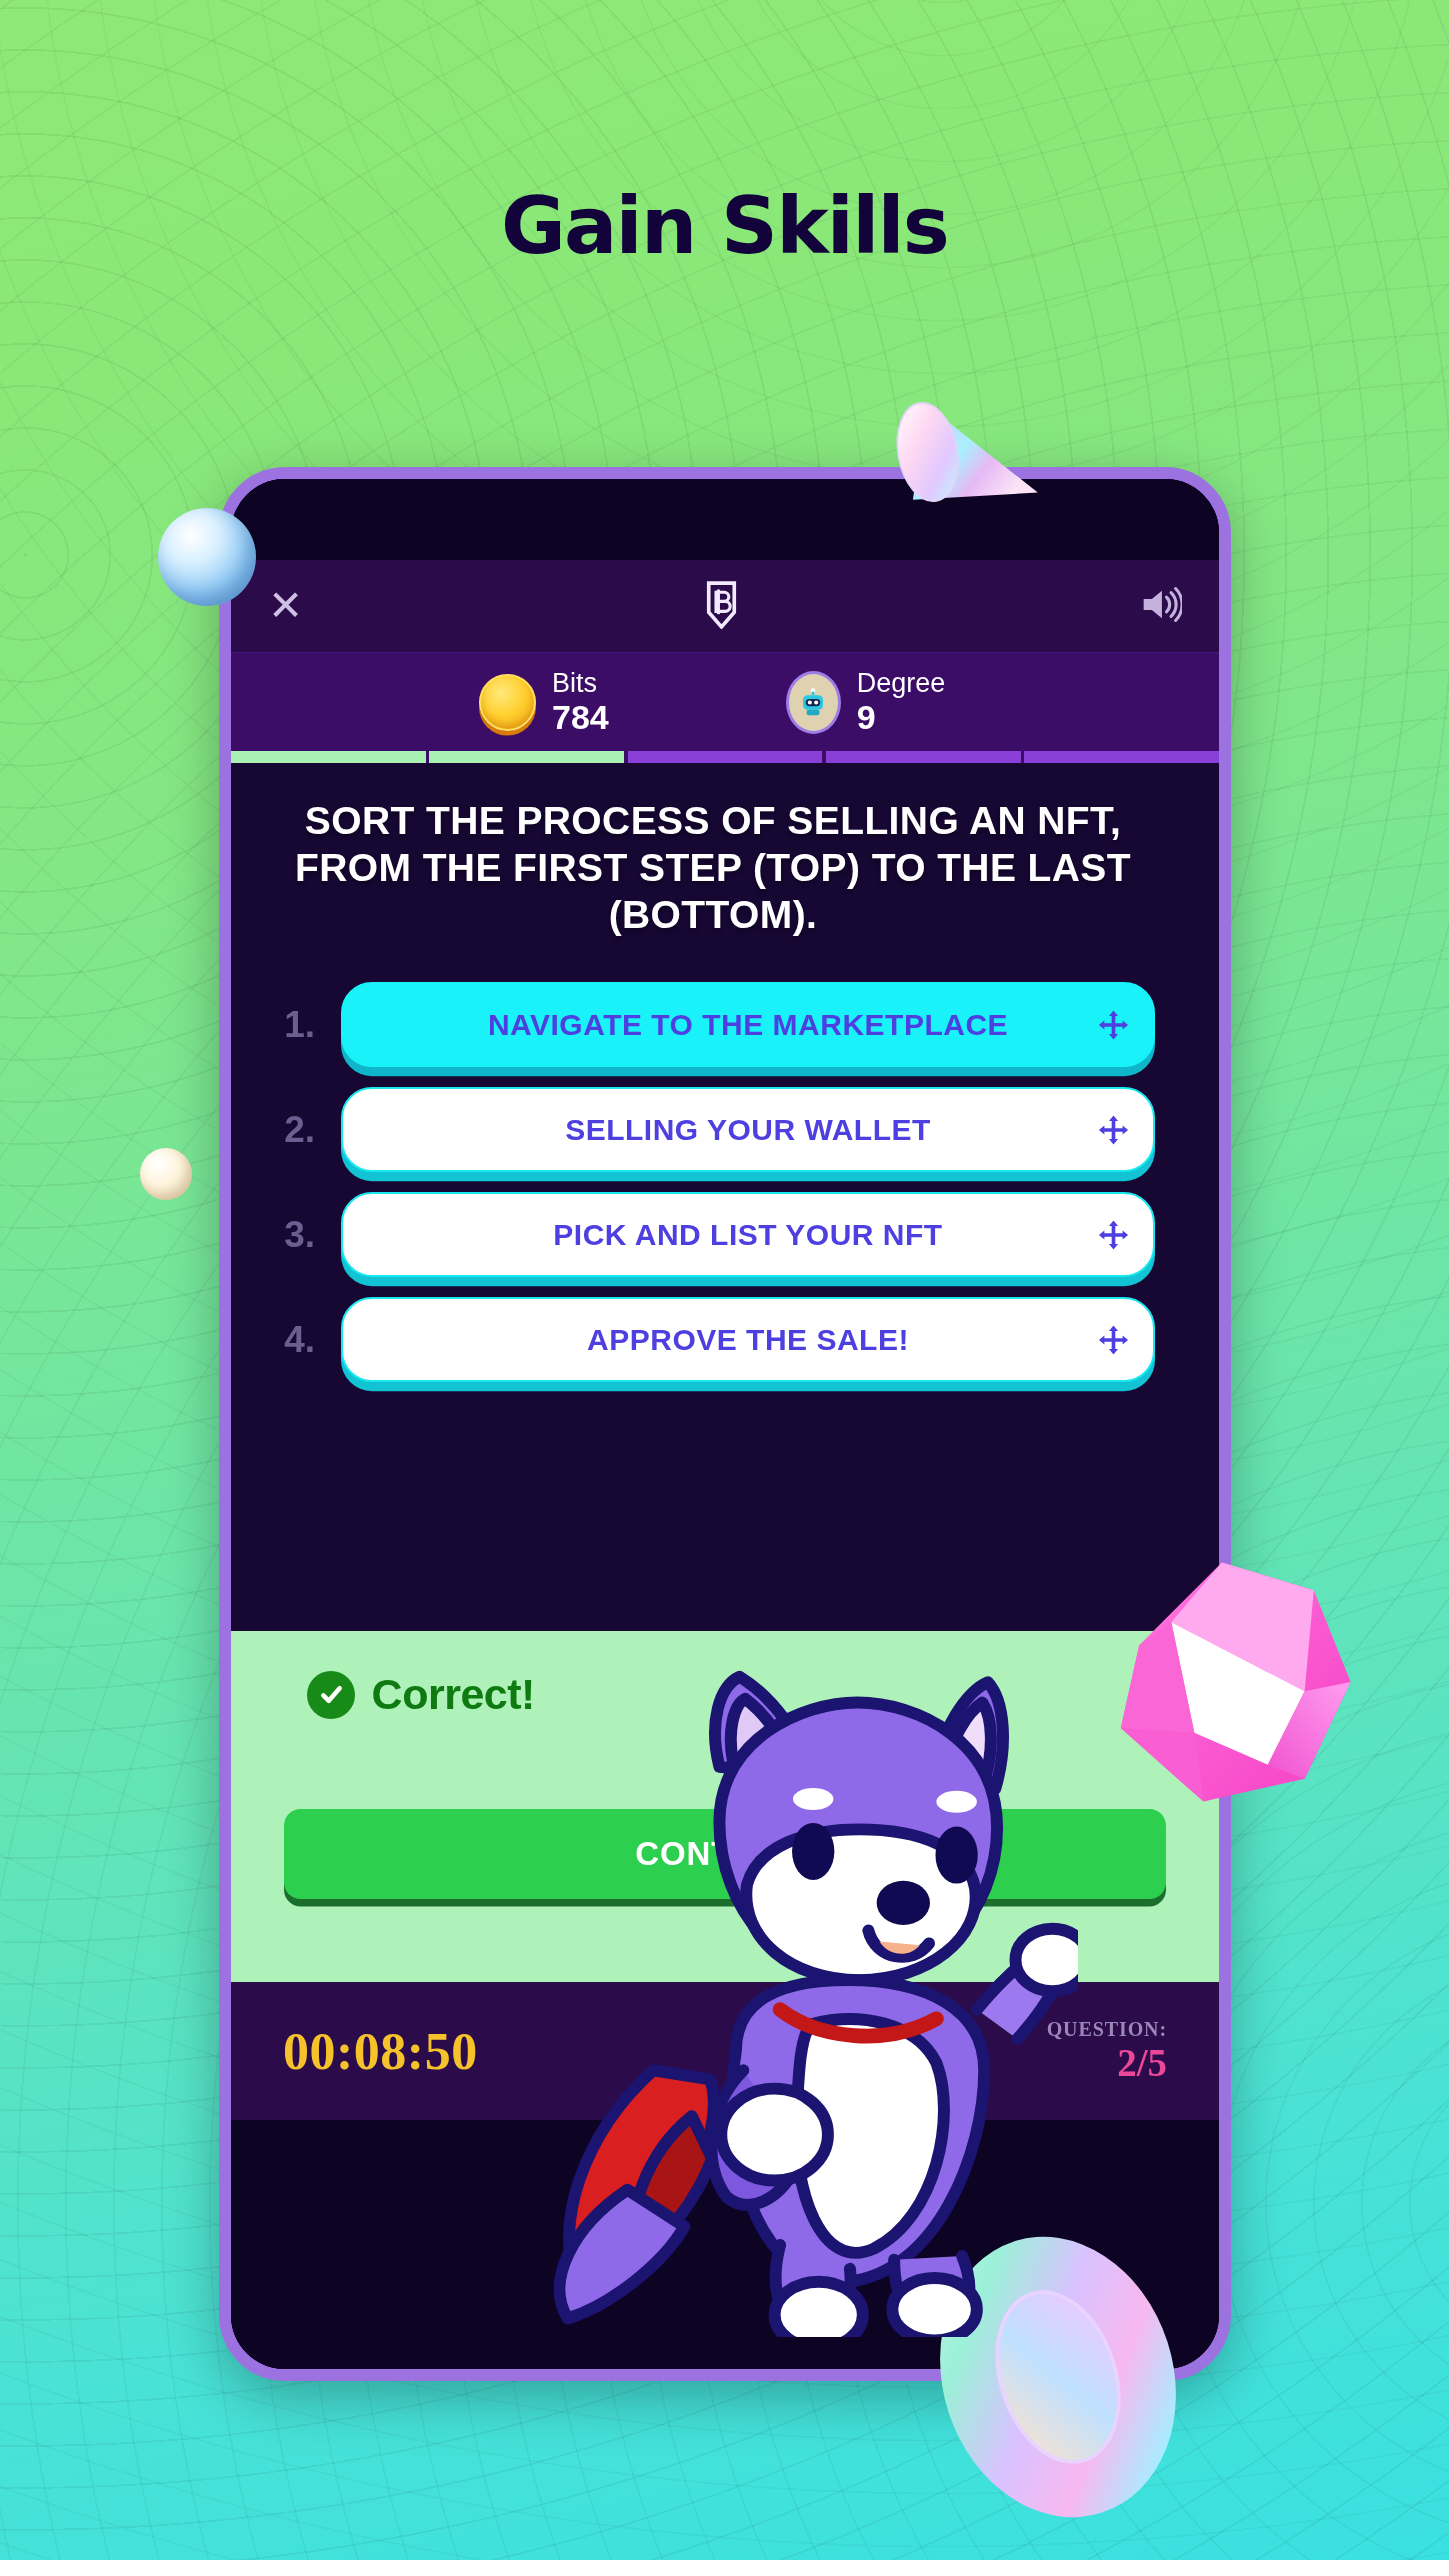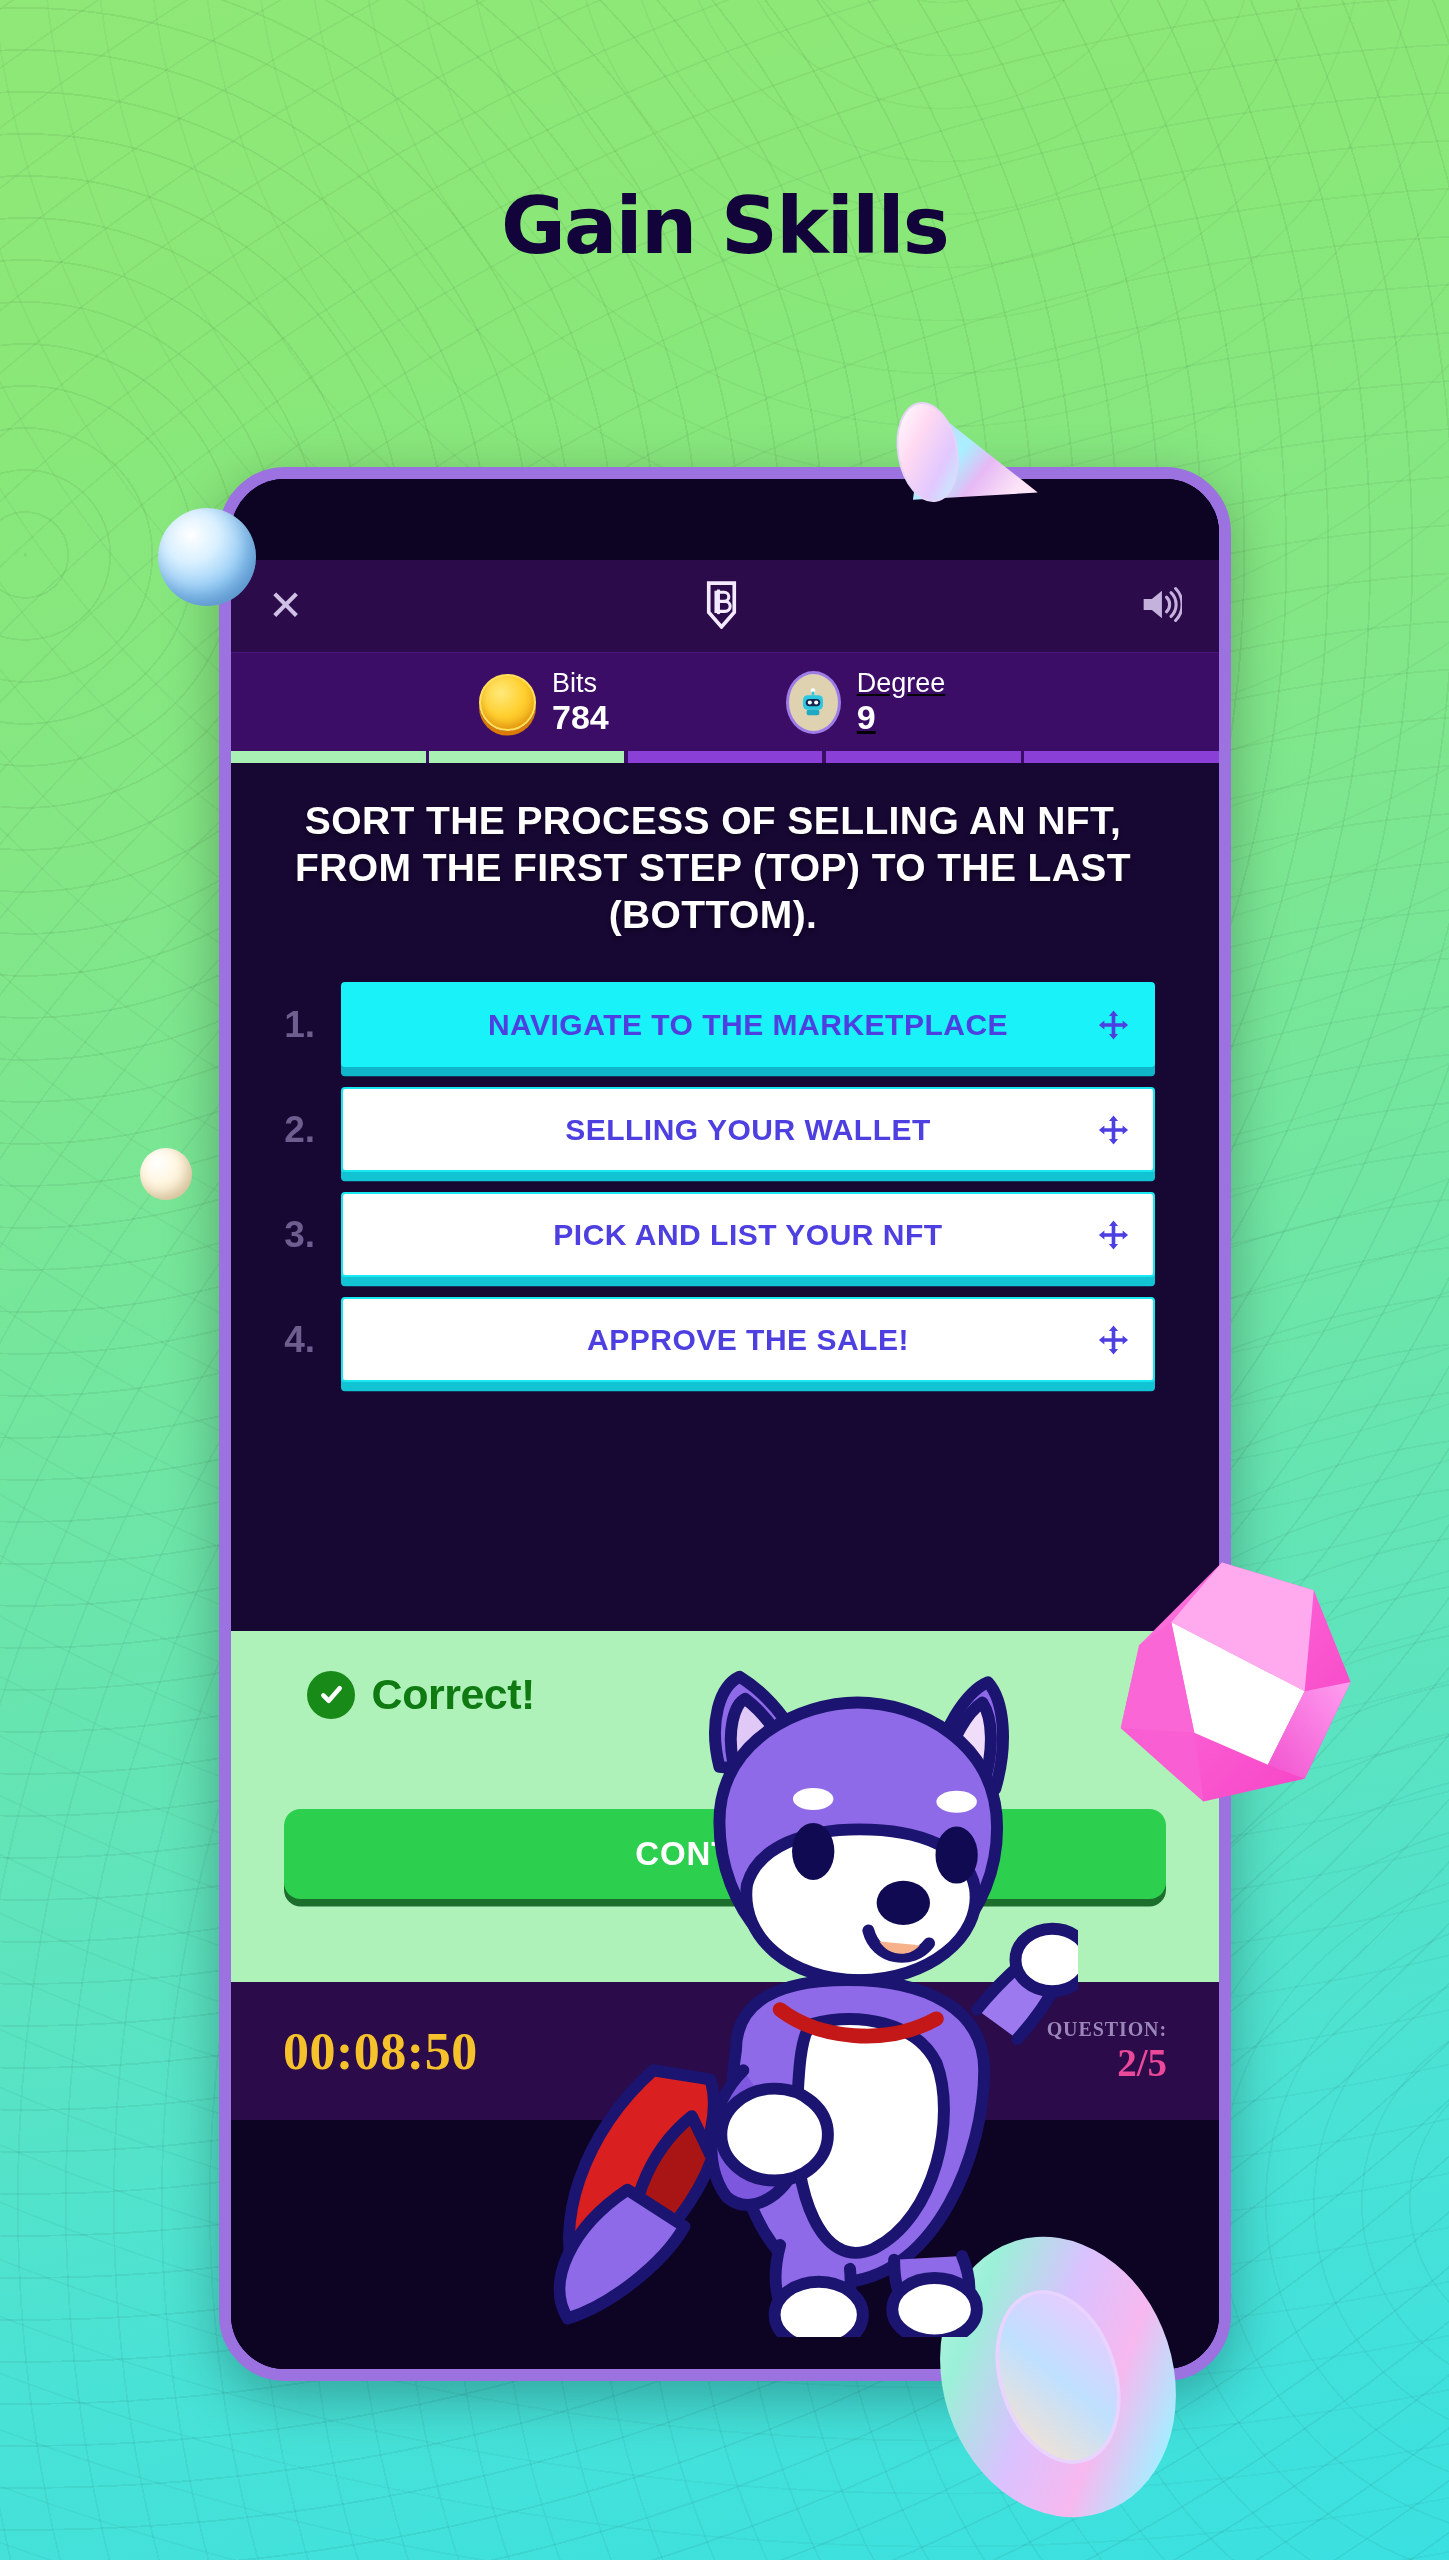--- a/index.html
+++ b/index.html
@@ -72,21 +72,21 @@
 
   
   .statsbar {
     flex: none; height: 99px;
     background: #3b0d66;
     display: flex; align-items: center;
     border-top: 0.9px solid #4b1580;
   }
   .stat { display: flex; align-items: center; gap: 16px; }
   .stat.bits  { margin-left: 248px; }
-  .stat.degree{ margin-left: 177px; text-decoration: underline; }
+  .stat.degree{ margin-left: 177px; }
   .coin {
     width: 57px; height: 57px; border-radius: 50%;
     background: radial-gradient(circle at 38% 32%, #ffe97a 0%, #ffcf2e 48%, #f0a311 100%);
     box-shadow: 0 4.6px 0 #d97b06, inset 0 -4.6px 7.4px rgba(190,100,0,0.35);
     border: 2.8px solid #ffdf5c;
   }
   .avatar {
     width: 55px; height: 63px; border-radius: 50%;
     background: #ded2b0;
     border: 3.7px solid #9d7ce8;
@@ -120,21 +120,21 @@
     font-family: "Liberation Sans", sans-serif;
   }
   .options { margin-top: 44px; display: flex; flex-direction: column; gap: 20px; }
   .option-row { display: flex; align-items: center; gap: 26px; }
   .opt-num {
     width: 44px; text-align: right; flex: none;
     color: #6e5e90; font-size: 37px; font-weight: 700;
   }
   .opt-card {
     flex: 1; position: relative;
-    height: 85px; border-radius: 4px;
+    height: 85px; border-radius: 31px;
     background: #ffffff;
     border: 2.8px solid #18e8f0;
     box-shadow: 0 9.2px 0 #12c3d4;
     display: flex; align-items: center; justify-content: center;
     cursor: pointer;
   }
   .opt-card.active { background: #18f2f8; border-color:#18f2f8; box-shadow: 0 9.2px 0 #0fb6c9; }
   .opt-label {
     color: #4d3fe0; font-size: 30px; font-weight: 700; letter-spacing: 0.5px;
     text-align:center; padding: 0 64px;

